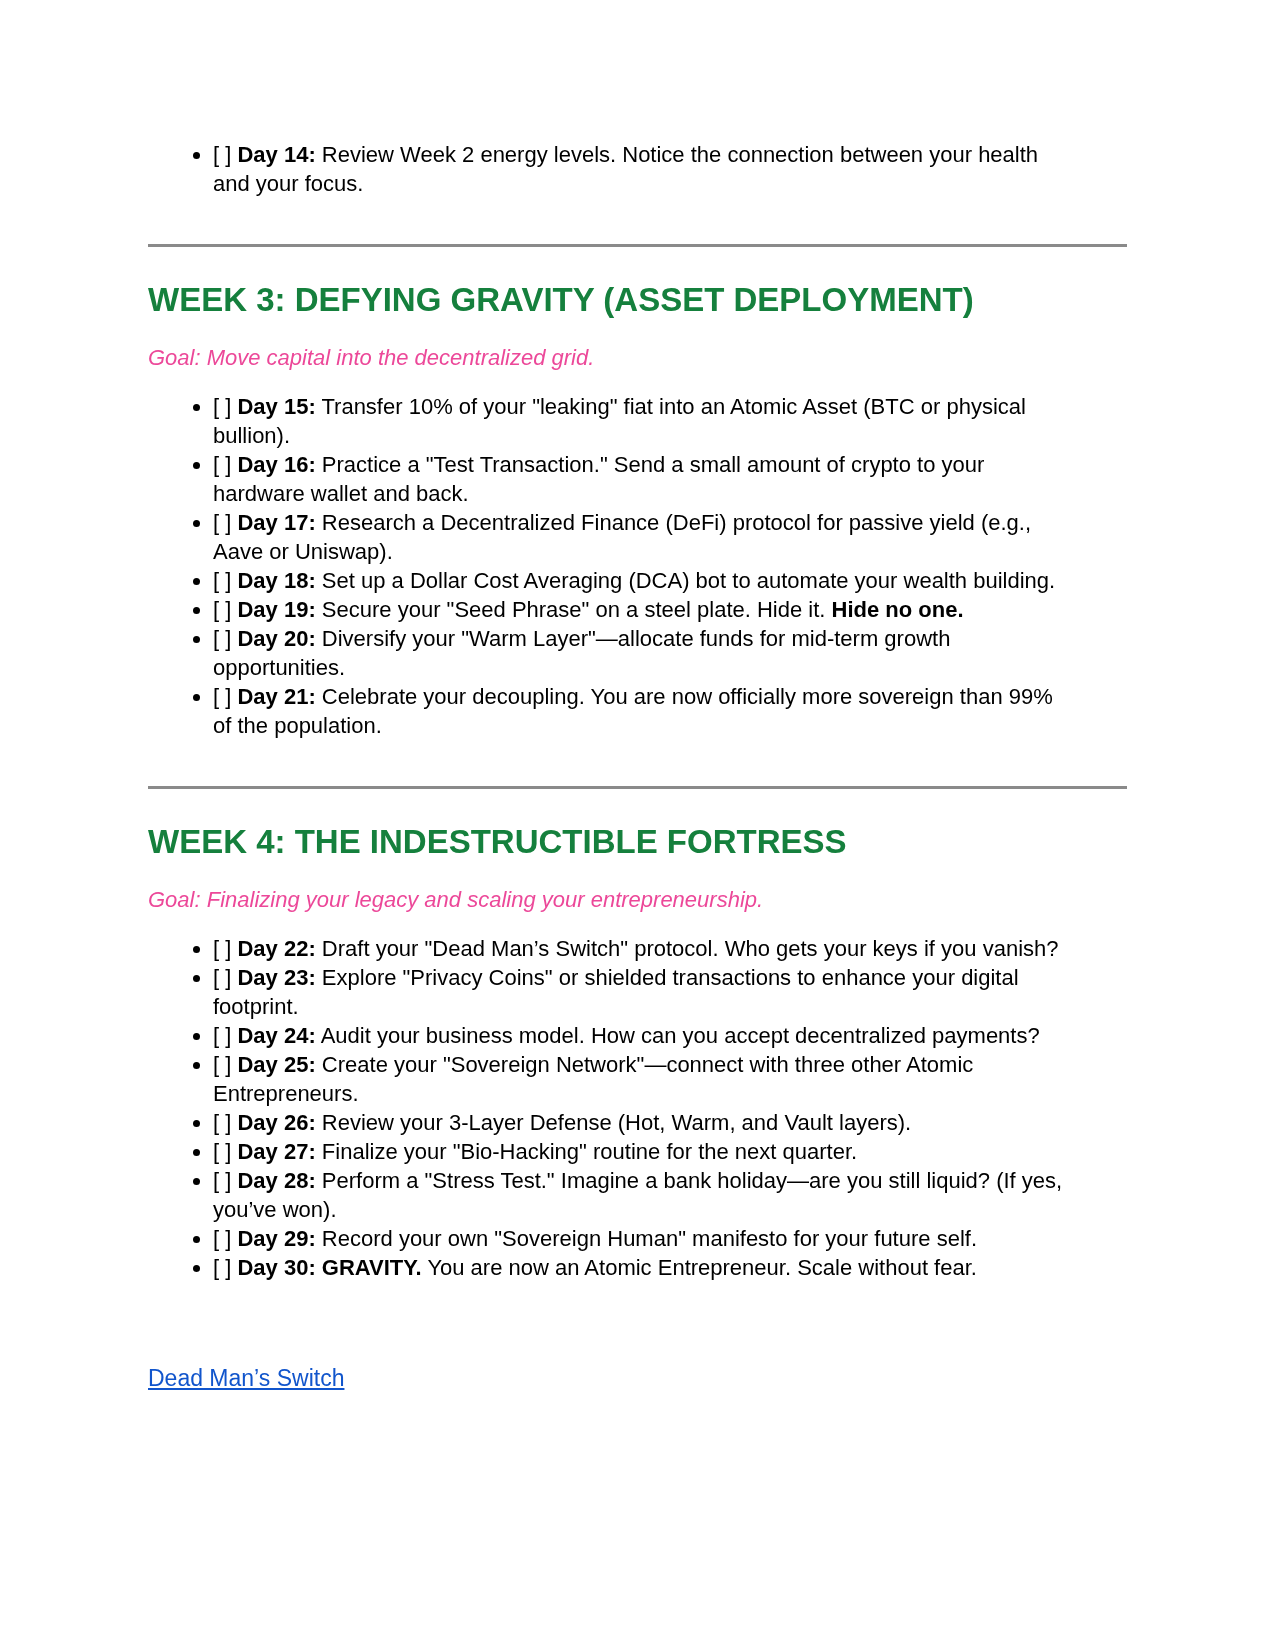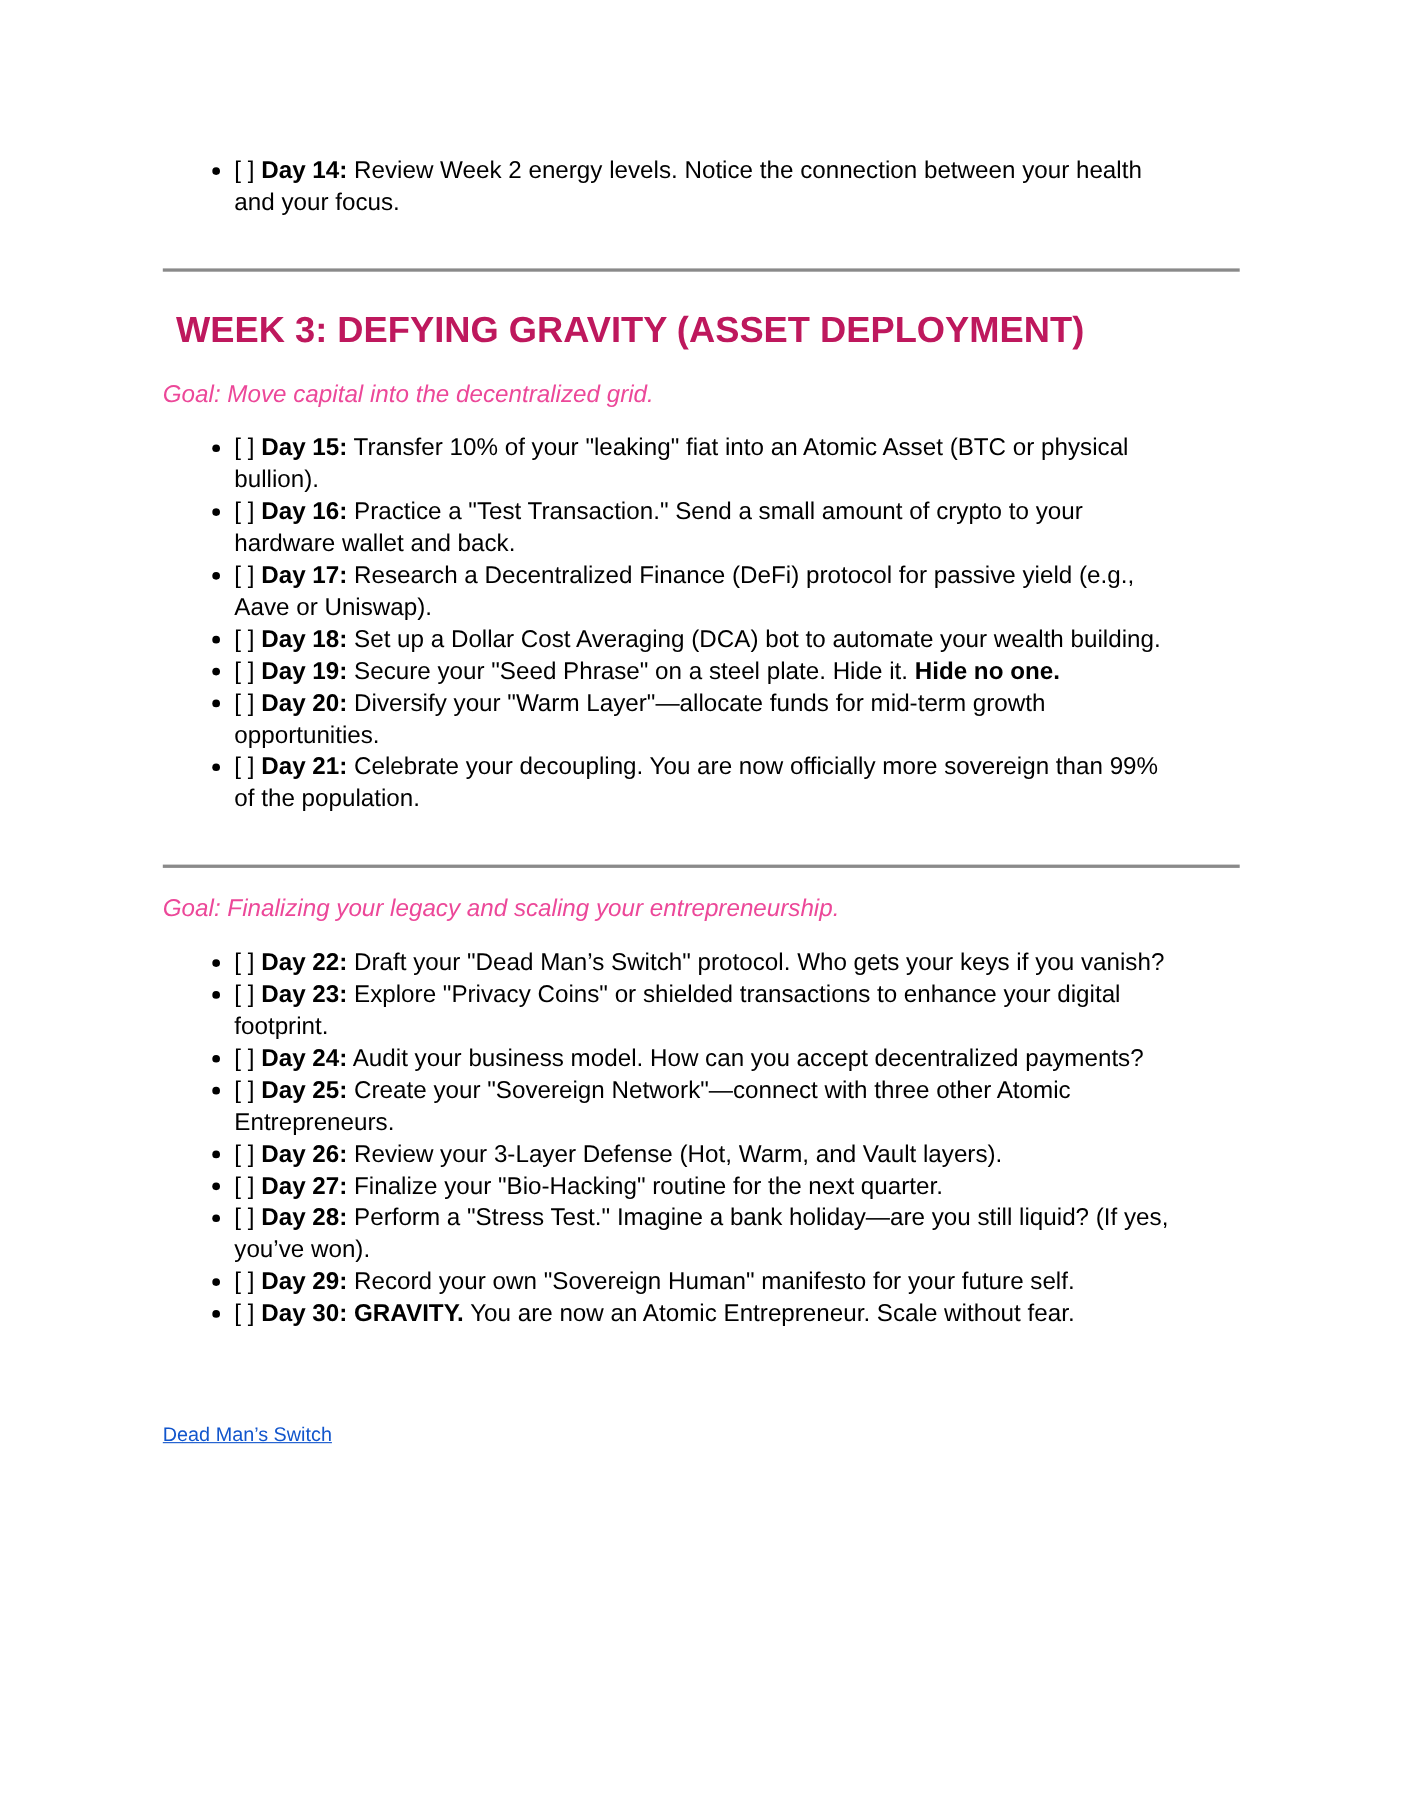--- a/index.html
+++ b/index.html
@@ -37,37 +37,37 @@
     margin-top: 0;
   }
   hr.doc-divider {
     border: none;
     height: 3px;
     background: #8a8a8a;
     margin: 46px 0 0 0;
     width: 100%;
   }
   h2.section-heading {
-    margin: 32px 0 0 12px;
+    margin: 32px 0 0 0;
     font-size: 33px;
     line-height: 42px;
     font-weight: bold;
-    color: #be185d;
+    color: #15803d;
     letter-spacing: 0;
   }
   p.section-goal {
     margin: 22px 0 0 0;
     font-size: 22px;
     line-height: 29px;
     font-style: italic;
     color: #ec4899;
   }
   p.doc-link-para {
     margin: 82px 0 0 0;
-    font-size: 18px;
+    font-size: 23px;
     line-height: 29px;
   }
   p.doc-link-para a {
     color: #1155cc;
     text-decoration: underline;
     cursor: pointer;
   }
 </style>
 </head>
 <body>
@@ -89,20 +89,21 @@
       <li><span>[ ] </span><b>Day 16:</b><span> Practice a "Test Transaction." Send a small amount of crypto to your<br>hardware wallet and back.</span></li>
       <li><span>[ ] </span><b>Day 17:</b><span> Research a Decentralized Finance (DeFi) protocol for passive yield (e.g.,<br>Aave or Uniswap).</span></li>
       <li><span>[ ] </span><b>Day 18:</b><span> Set up a Dollar Cost Averaging (DCA) bot to automate your wealth building.</span></li>
       <li><span>[ ] </span><b>Day 19:</b><span> Secure your "Seed Phrase" on a steel plate. Hide it. </span><b>Hide no one.</b></li>
       <li><span>[ ] </span><b>Day 20:</b><span> Diversify your "Warm Layer"—allocate funds for mid-term growth<br>opportunities.</span></li>
       <li><span>[ ] </span><b>Day 21:</b><span> Celebrate your decoupling. You are now officially more sovereign than 99%<br>of the population.</span></li>
     </ul>
 
   <hr class="doc-divider">
 
+  <h2 class="section-heading">WEEK 4: THE INDESTRUCTIBLE FORTRESS</h2>
 
   <p class="section-goal">Goal: Finalizing your legacy and scaling your entrepreneurship.</p>
 
   <ul class="checklist">
       <li><span>[ ] </span><b>Day 22:</b><span> Draft your "Dead Man’s Switch" protocol. Who gets your keys if you vanish?</span></li>
       <li><span>[ ] </span><b>Day 23:</b><span> Explore "Privacy Coins" or shielded transactions to enhance your digital<br>footprint.</span></li>
       <li><span>[ ] </span><b>Day 24:</b><span> Audit your business model. How can you accept decentralized payments?</span></li>
       <li><span>[ ] </span><b>Day 25:</b><span> Create your "Sovereign Network"—connect with three other Atomic<br>Entrepreneurs.</span></li>
       <li><span>[ ] </span><b>Day 26:</b><span> Review your 3-Layer Defense (Hot, Warm, and Vault layers).</span></li>
       <li><span>[ ] </span><b>Day 27:</b><span> Finalize your "Bio-Hacking" routine for the next quarter.</span></li>

